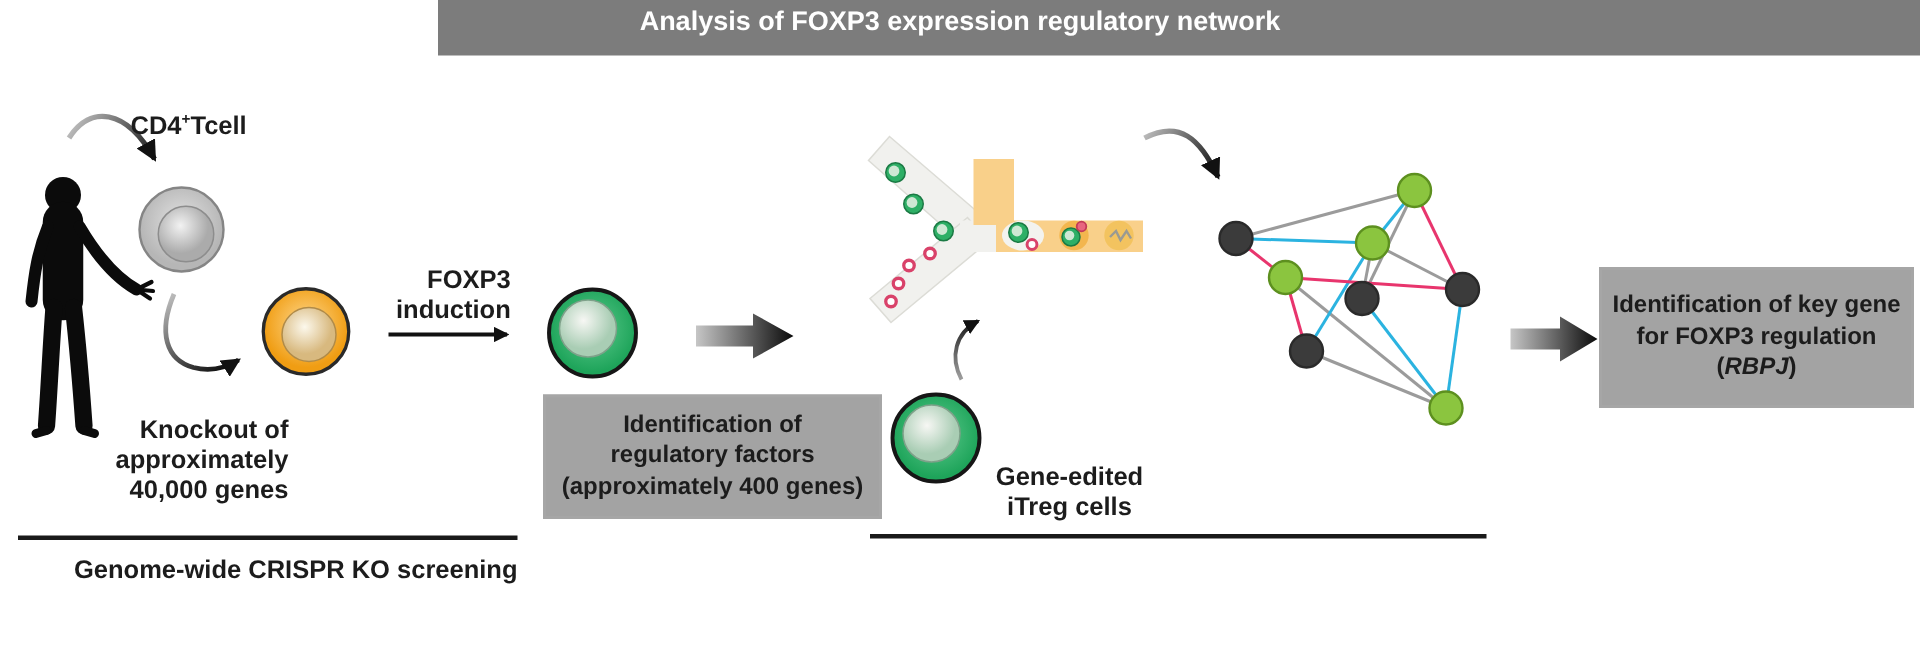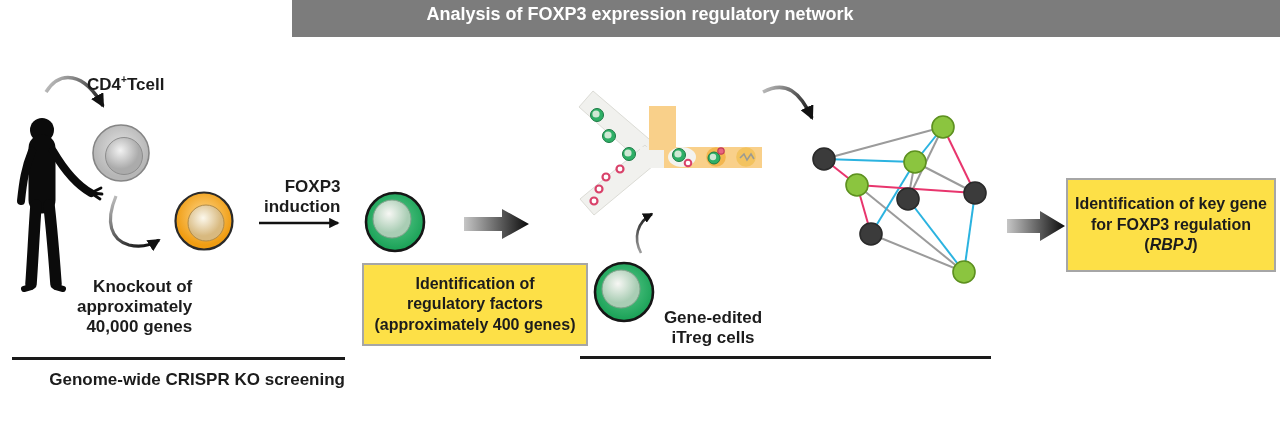--- a/index.html
+++ b/index.html
@@ -4,21 +4,21 @@
 <style>
   html,body{margin:0;padding:0;background:#fff;}
   .stage{position:relative;width:1280px;height:448px;overflow:hidden;background:#ffffff;
          font-family:"Liberation Sans",sans-serif;color:#1c1c1c;}
   .title-bar{position:absolute;left:292px;top:0;width:988px;height:37px;background:#7c7c7c;}
   .title-text{position:absolute;left:0;top:4px;width:1280px;text-align:center;
               font-size:18px;font-weight:bold;color:#ffffff;}
   .gfx{position:absolute;left:0;top:0;}
   .lbl{position:absolute;font-weight:bold;font-size:17px;line-height:1.18;white-space:pre-line;text-align:right;}
   .lbl sup{font-size:0.6em;vertical-align:super;}
-  .resbox{position:absolute;background:#fde047;border:2px solid #a6a6a6;display:flex;
+  .resbox{position:absolute;background:#a3a3a3;border:2px solid #a6a6a6;display:flex;
           flex-direction:column;align-items:center;justify-content:center;text-align:center;
           font-weight:bold;font-size:16px;line-height:1.28;white-space:pre-line;}
   .cap-line{position:absolute;height:3px;background:#1a1a1a;}
   .caption{position:absolute;font-weight:bold;font-size:17px;line-height:1.22;
            text-align:right;white-space:pre-line;}
 </style>
 </head>
 <body>
 
 <div class="stage">

